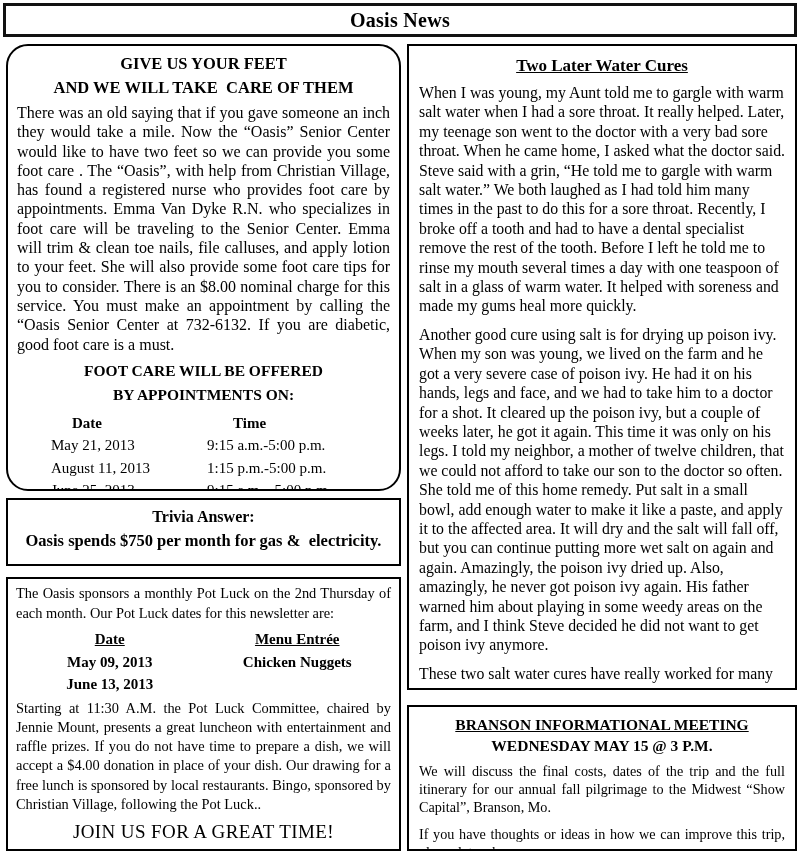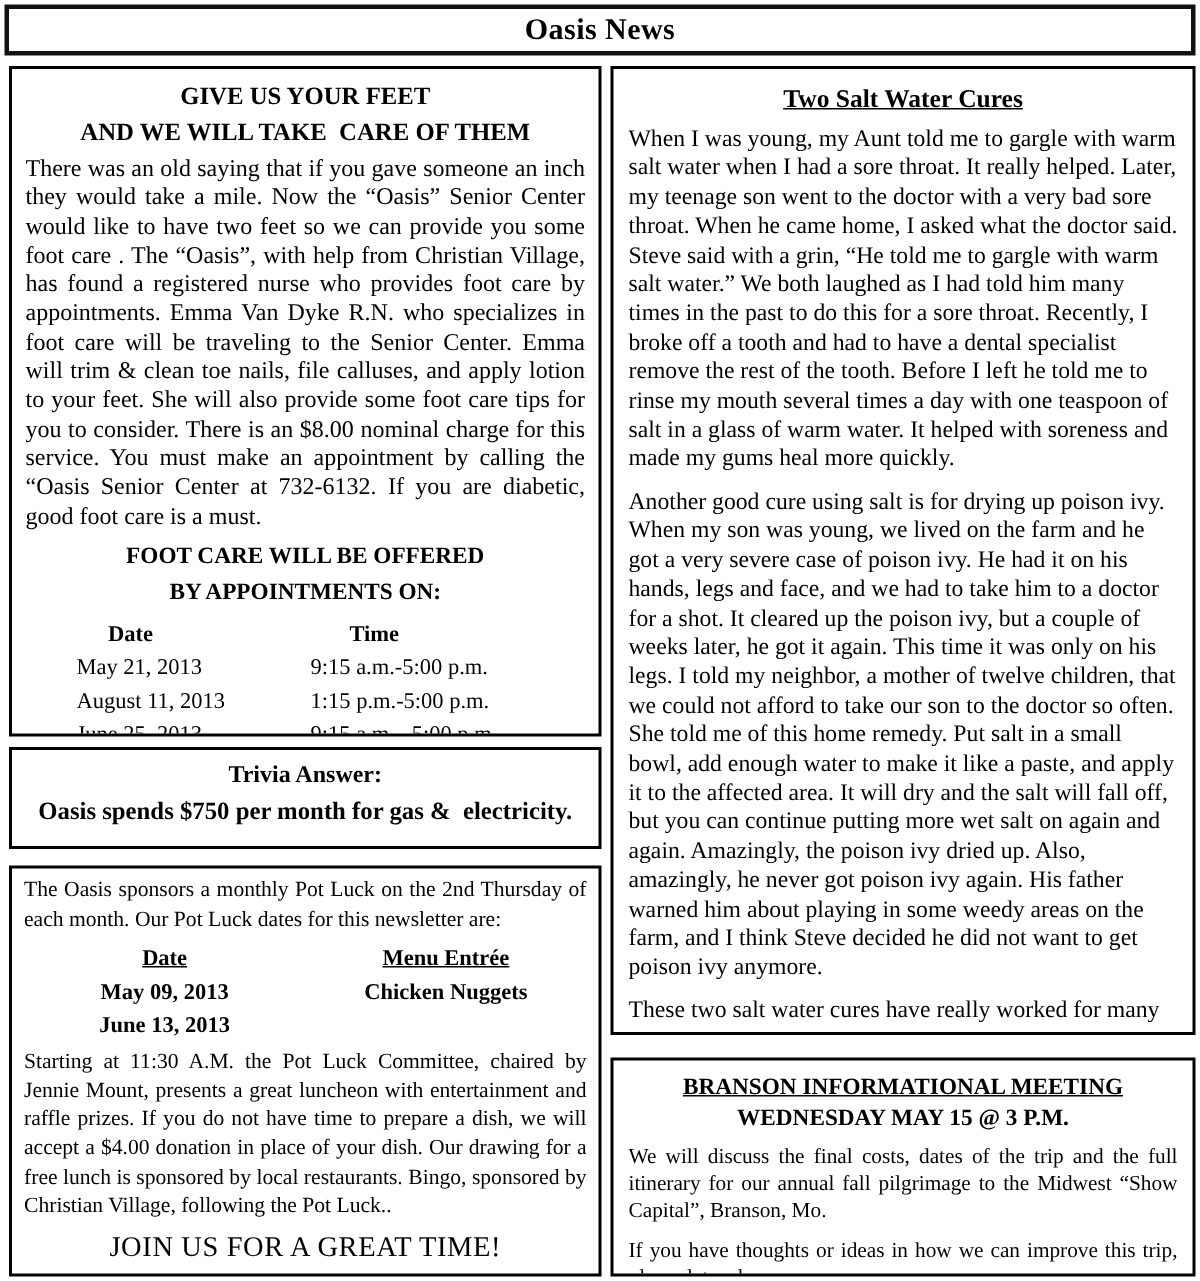--- a/index.html
+++ b/index.html
@@ -15,21 +15,21 @@
   }
   
   .header-box {
     left:3px; top:3px; width:794px; height:34px;
     border:3px solid #111;
     display:flex; align-items:center; justify-content:center;
   }
   .header-title { font-size:20px; font-weight:bold; letter-spacing:0.3px; }
 
   
-  .foot-box   { left:6px;  top:44px;  width:395px; height:447px; padding:5px 9px; }
+  .foot-box   { left:6px;  top:44px;  width:395px; height:447px; padding:5px 9px;border-radius:22px; }
   .fc-h  { text-align:center; font-weight:bold; font-size:16.5px; margin:3px 0 2px; }
   .fc-h2 { text-align:center; font-weight:bold; font-size:16.5px; margin:4px 0 5px; white-space:pre-wrap; }
   .fc-body { font-size:16px; line-height:19.3px; text-align:justify; }
   .sched-h  { text-align:center; font-weight:bold; font-size:15.5px; margin:8px 0 0; }
   .sched-h2 { text-align:center; font-weight:bold; font-size:15.5px; margin:6px 0 8px; }
   .s-row { display:flex; font-size:15px; line-height:22.5px; }
   .s-head { font-weight:bold; }
   .s-date { width:190px; padding-left:34px; box-sizing:border-box; }
   .s-head .s-date { padding-left:55px; }
   .s-time { flex:1; }
@@ -121,21 +121,21 @@
     <div class="pl-row">
       <div class="pl-cell">June 13, 2013</div>
     </div>
   </div>
 
   <div class="pl-body">Starting at 11:30 A.M. the Pot Luck Committee, chaired by Jennie Mount, presents a great luncheon with  entertainment and raffle prizes. If you do not have time to prepare a dish, we will accept a $4.00 donation in place of your dish.  Our  drawing for a free lunch is sponsored by local restaurants.  Bingo, sponsored by Christian Village, following the Pot Luck..</div>
   <div class="pl-footer">JOIN US FOR A GREAT TIME!</div>
 </div>
 
 <div class="box salt-box">
-  <div class="sw-h"><span>Two Salt Water Cures</span></div>
+  <div class="sw-h"><span>Two Later Water Cures</span></div>
   <p class="sw-p">When I was young, my Aunt told me to gargle with warm salt water when I had a sore throat. It really helped. Later, my teenage son went to the doctor with a very bad sore throat. When he came home, I asked what the doctor said. Steve said with a grin, “He told me to gargle with warm salt water.” We both laughed as I had told him many times in the past to do this for a sore throat. Recently, I broke off a tooth and had to have a dental specialist remove the rest of the tooth.  Before I left he told me to rinse my mouth several times a day with one teaspoon of salt in a glass of warm water.  It helped with soreness and made my gums heal more quickly.</p>
   <p class="sw-p">Another good cure using salt is for drying up poison ivy. When my son was young, we lived on the farm and he got a very severe case of poison ivy. He had it on his hands, legs and face, and we had to take him to a doctor for a shot. It cleared up the poison ivy, but a couple of weeks later, he got it again. This time it was only on his legs. I told my neighbor, a mother of twelve children, that we could not afford to take our son to the doctor so often. She told me of this home remedy. Put salt in a small bowl, add enough water to make it like a paste, and apply it to the affected area. It will dry and the salt will fall off, but you can continue putting more wet salt on again and again. Amazingly, the poison ivy dried up. Also, amazingly, he never got poison ivy again. His father warned him about playing in some weedy areas on the farm, and I think Steve decided he did not want to get poison ivy anymore.</p>
   <p class="sw-p">These two salt water cures have really worked for many years.</p>
 
 </div>
 
 <div class="box branson-box">
   <div class="br-h"><span>BRANSON INFORMATIONAL MEETING</span></div>
   <div class="br-sub">WEDNESDAY MAY 15 @ 3 P.M.</div>
   <p class="br-p">We will discuss the final costs, dates of the trip and the full itinerary for our annual fall pilgrimage to the Midwest “Show Capital”, Branson, Mo.</p>

